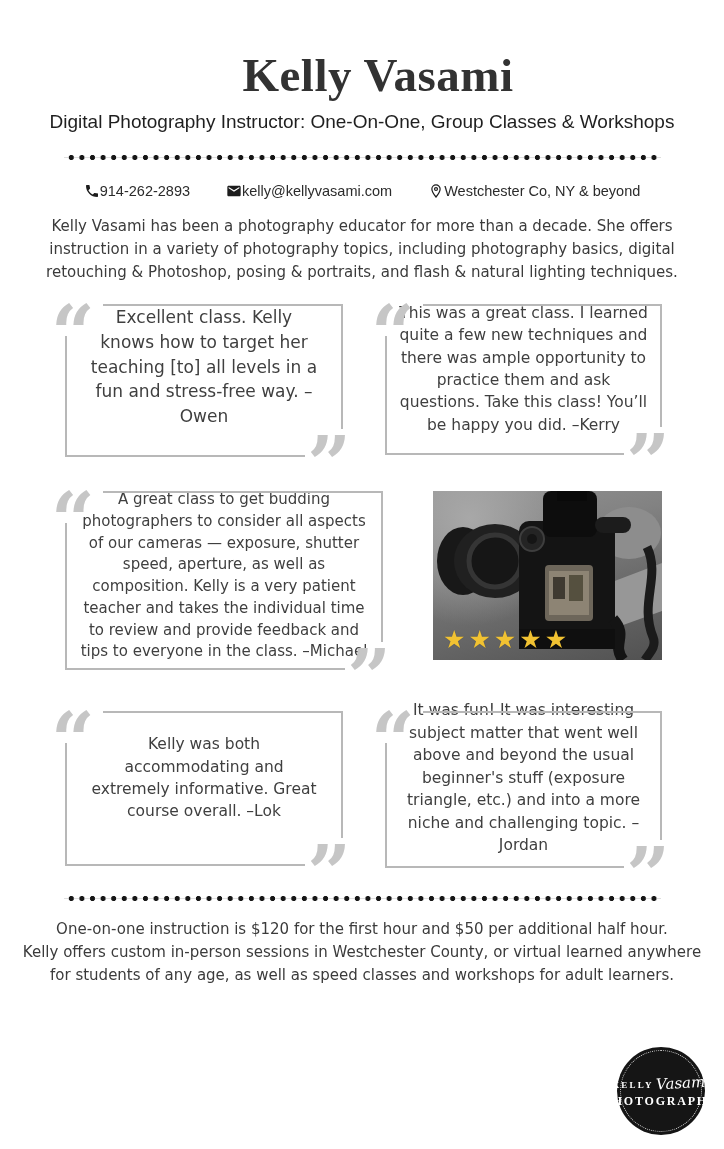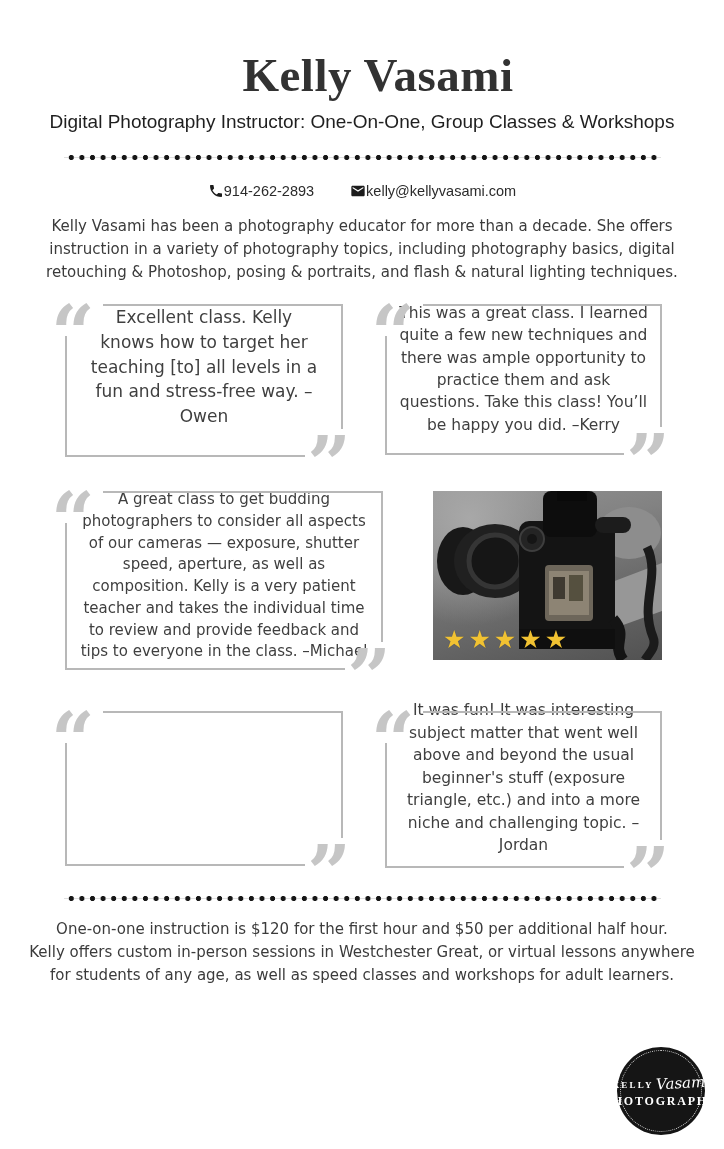--- a/index.html
+++ b/index.html
@@ -176,20 +176,29 @@
       </span>
       <span>914-262-2893</span>
     </div>
     <div class="contact-item">
       <span class="cicon">
         <svg viewBox="0 0 24 24">
             <path fill="#1c1c1c" d="M20 4H4c-1.1 0-2 .9-2 2v12c0 1.1.9 2 2 2h16c1.1 0 2-.9 2-2V6c0-1.1-.9-2-2-2zm0 4l-8 5-8-5V6l8 5 8-5v2z"></path>
           </svg>
       </span>
       <span>kelly@kellyvasami.com</span>
+    </div>
+    <div class="contact-item">
+      <span class="cicon">
+        <svg viewBox="0 0 24 24">
+            <path fill="none" stroke="#1c1c1c" stroke-width="1.8" d="M12 2.8c-3.4 0-6.2 2.8-6.2 6.2 0 4.6 6.2 12 6.2 12s6.2-7.4 6.2-12c0-3.4-2.8-6.2-6.2-6.2z"></path>
+            <circle cx="12" cy="9" r="2.2" fill="none" stroke="#1c1c1c" stroke-width="1.8"></circle>
+          </svg>
+      </span>
+      <span>Westchester Co, NY &amp; beyond</span>
     </div>
   </div>
 
   <div class="para">
     <span>Kelly Vasami has been a photography educator for more than a decade. She offers</span>
     <span>instruction in a variety of photography topics, including photography basics, digital</span>
     <span>retouching &amp; Photoshop,  posing &amp; portraits, and flash &amp; natural lighting techniques.</span>
   </div>
 
   <div class="row row1">
@@ -249,37 +258,38 @@
   </div>
 
   <div class="row row3">
     <div class="qbox b-lok">
       <i class="bt"></i>
         <i class="br"></i>
         <i class="bb"></i>
         <i class="bl"></i>
       <span class="qmark qo">“</span>
       <span class="qmark qc">”</span>
+      <span>Kelly was both accommodating and extremely informative. Great course overall. –Lok</span>
     </div>
     <div class="qbox b-jordan">
       <i class="bt"></i>
         <i class="br"></i>
         <i class="bb"></i>
         <i class="bl"></i>
       <span class="qmark qo">“</span>
       <span class="qmark qc">”</span>
       <span>It was fun! It was interesting subject matter that went well above and beyond the usual beginner's stuff (exposure triangle, etc.) and into a more niche and challenging topic. –Jordan</span>
     </div>
   </div>
 
   <div class="dots second"></div>
 
   <div class="para">
     <span>One-on-one instruction is $120 for the first hour and $50 per additional half hour.</span>
-    <span>Kelly offers custom in-person sessions in Westchester Great, or virtual lessons anywhere</span>
+    <span>Kelly offers custom in-person sessions in Westchester County, or virtual learned anywhere</span>
     <span>for students of any age, as well as speed classes and workshops for adult learners.</span>
   </div>
 
   <div class="logo">
     <div class="logo-line1">
       <span class="logo-name">KELLY</span>
       <span class="logo-script">Vasami</span>
     </div>
     <span class="logo-word">PHOTOGRAPHY</span>
   </div>

